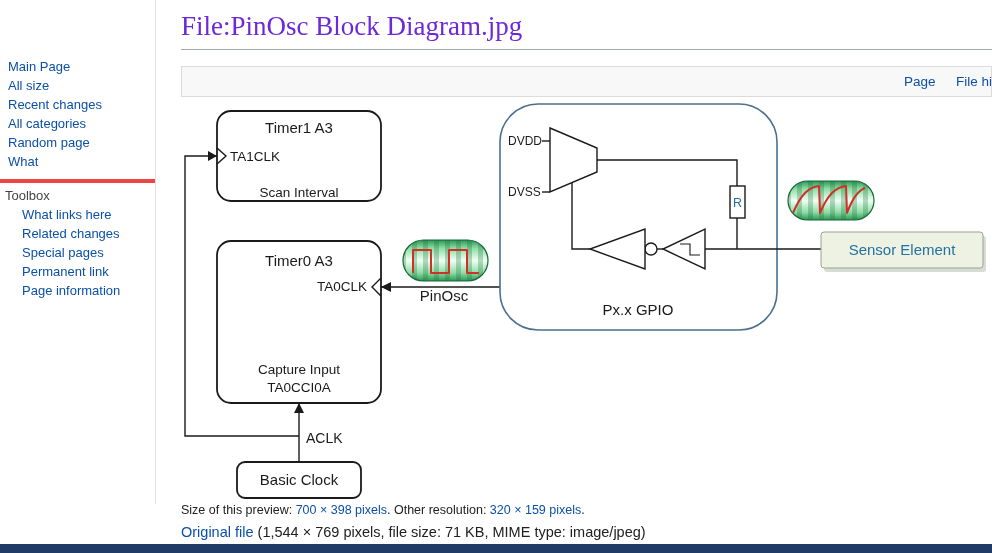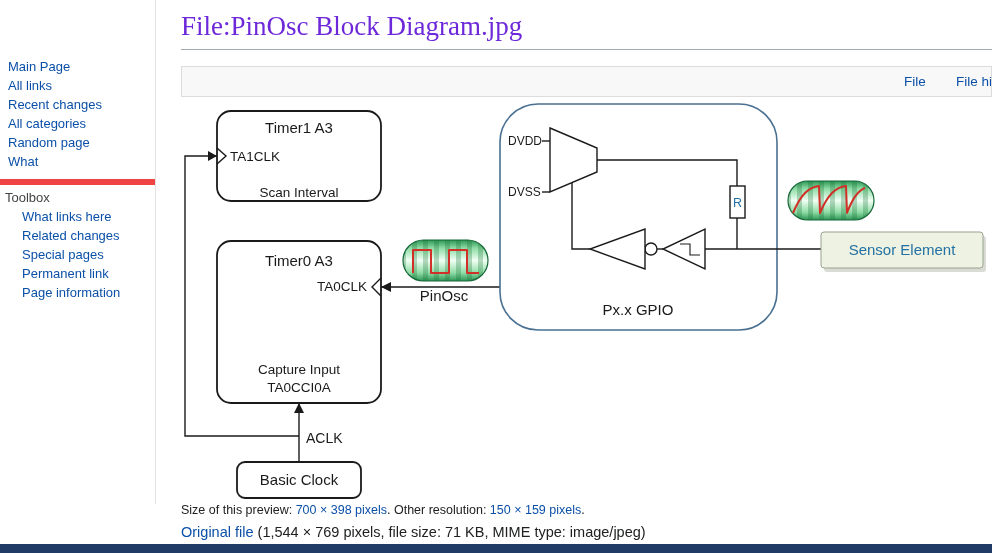--- a/index.html
+++ b/index.html
@@ -12,21 +12,21 @@
   }
   *{box-sizing:border-box;}
   html,body{margin:0;padding:0;}
   body{
     width:992px;height:553px;overflow:hidden;position:relative;background:#fff;
     font-family:"Liberation Sans",sans-serif;color:#202122;
   }
   
   .sidebar{position:absolute;left:0;top:0;width:156px;height:504px;border-right:1px solid #e2e2e2;padding-top:57px;background:#fff;}
   .sidebar a{display:block;color:var(--link);font-size:13px;line-height:19px;padding-left:8px;text-decoration:none;cursor:pointer;white-space:nowrap;}
-  .toolbox{margin-top:8px;border-top:6px solid #ef4444;padding-top:3px;}
+  .toolbox{margin-top:8px;border-top:4px solid #ef4444;padding-top:3px;}
   .toolbox-title{color:#444;font-size:13px;line-height:19px;padding-left:5px;}
   .toolbox a{padding-left:22px;}
   
   .content{position:absolute;left:156px;top:0;width:836px;padding-left:25px;background:#fff;}
   h1.page-title{
     font-family:"Liberation Serif",serif;font-weight:normal;font-size:27px;color:#6d28d9;
     margin:11px 0 0;padding-bottom:7px;border-bottom:1px solid #a2a9b1;width:811px;
   }
   .tabbar{position:relative;margin-top:16px;height:31px;width:811px;background:#f8f8f8;border:1px solid #dcdcdc;overflow:hidden;}
   .tabbar a{position:absolute;top:7px;font-size:13.5px;color:var(--link);text-decoration:none;white-space:nowrap;cursor:pointer;}
@@ -52,42 +52,42 @@
   .footer-line2{margin:7px 0 0;font-size:14.5px;color:#202122;}
   .content a{color:var(--link);text-decoration:none;cursor:pointer;}
   .bottombar{position:absolute;left:0;bottom:0;width:992px;height:9px;background:var(--bottom-bar);}
 </style>
 </head>
 <body>
 
 <nav class="sidebar">
   <div>
     <a>Main Page</a>
-    <a>All links</a>
+    <a>All size</a>
     <a>Recent changes</a>
     <a>All categories</a>
     <a>Random page</a>
     <a>What</a>
   </div>
   <div class="toolbox">
     <div class="toolbox-title">Toolbox</div>
     <a>What links here</a>
     <a>Related changes</a>
     <a>Special pages</a>
     <a>Permanent link</a>
     <a>Page information</a>
   </div>
 </nav>
 
 <main class="content">
 
   <h1 class="page-title">File:PinOsc Block Diagram.jpg</h1>
 
   <div class="tabbar">
-    <a class="tab-file">File</a>
+    <a class="tab-file">Page</a>
     <a class="tab-file-history">File history</a>
   </div>
 
   <div class="diagram-wrap">
     <svg width="811" height="402" viewBox="0 0 811 402">
       <defs>
         <linearGradient id="cylGrad" x1="0" y1="0" x2="0" y2="1">
           <stop offset="0" stop-color="#2c9655"></stop>
           <stop offset="0.2" stop-color="#8fdca6"></stop>
           <stop offset="0.5" stop-color="#f0fff4"></stop>
@@ -174,21 +174,21 @@
 
       <g>
         <rect class="sensor-shadow" x="643" y="139" width="162" height="36" rx="3"></rect>
         <rect class="sensor-box" x="640" y="135" width="162" height="36" rx="3"></rect>
         <text class="sensor-text" x="721" y="158" text-anchor="middle">Sensor Element</text>
       </g>
     </svg>
   </div>
 
   <p class="footer-line1">
-    <span>Size of this preview: </span><a>700 × 398 pixels</a><span>. Other resolution: </span><a>150 × 159 pixels</a><span>.</span>
+    <span>Size of this preview: </span><a>700 × 398 pixels</a><span>. Other resolution: </span><a>320 × 159 pixels</a><span>.</span>
   </p>
   <p class="footer-line2">
     <a>Original file</a><span> (1,544 × 769 pixels, file size: 71 KB, MIME type: image/jpeg)</span>
   </p>
 
 </main>
 
 <div class="bottombar"></div>
 
 </body></html>

